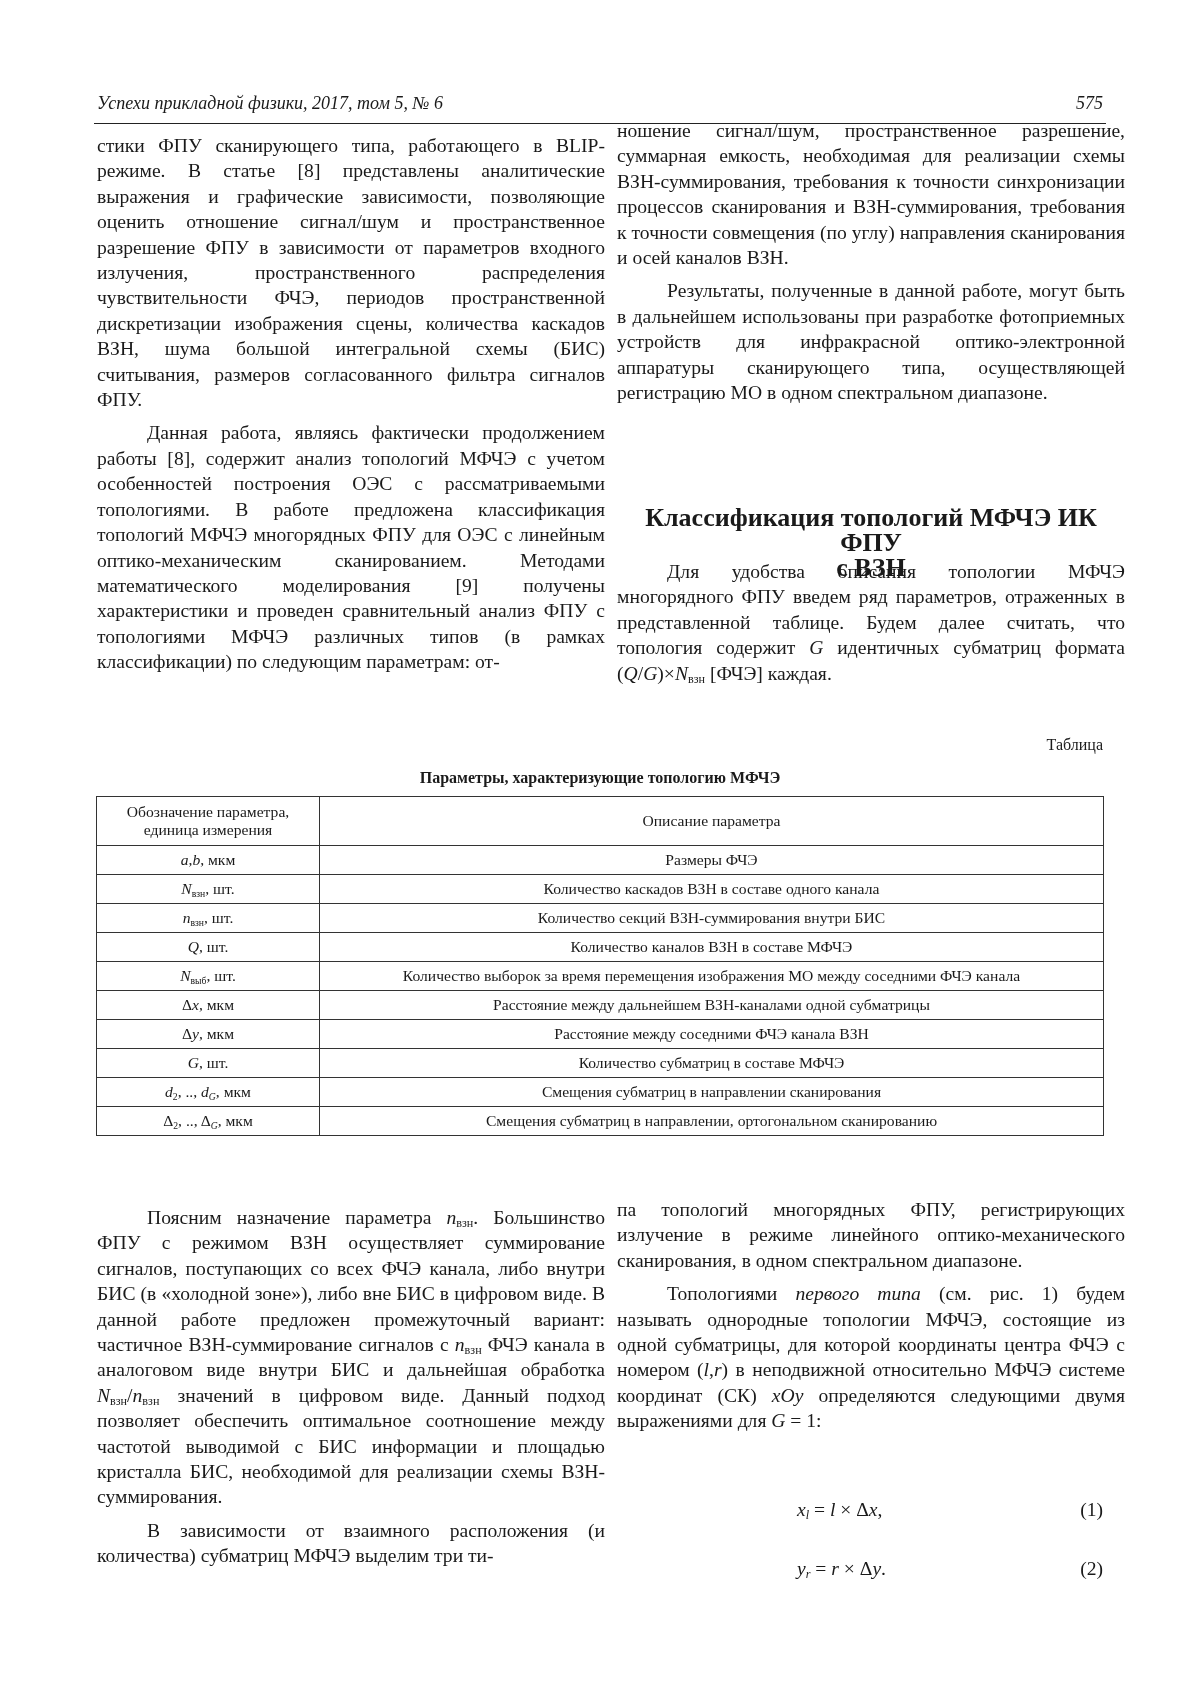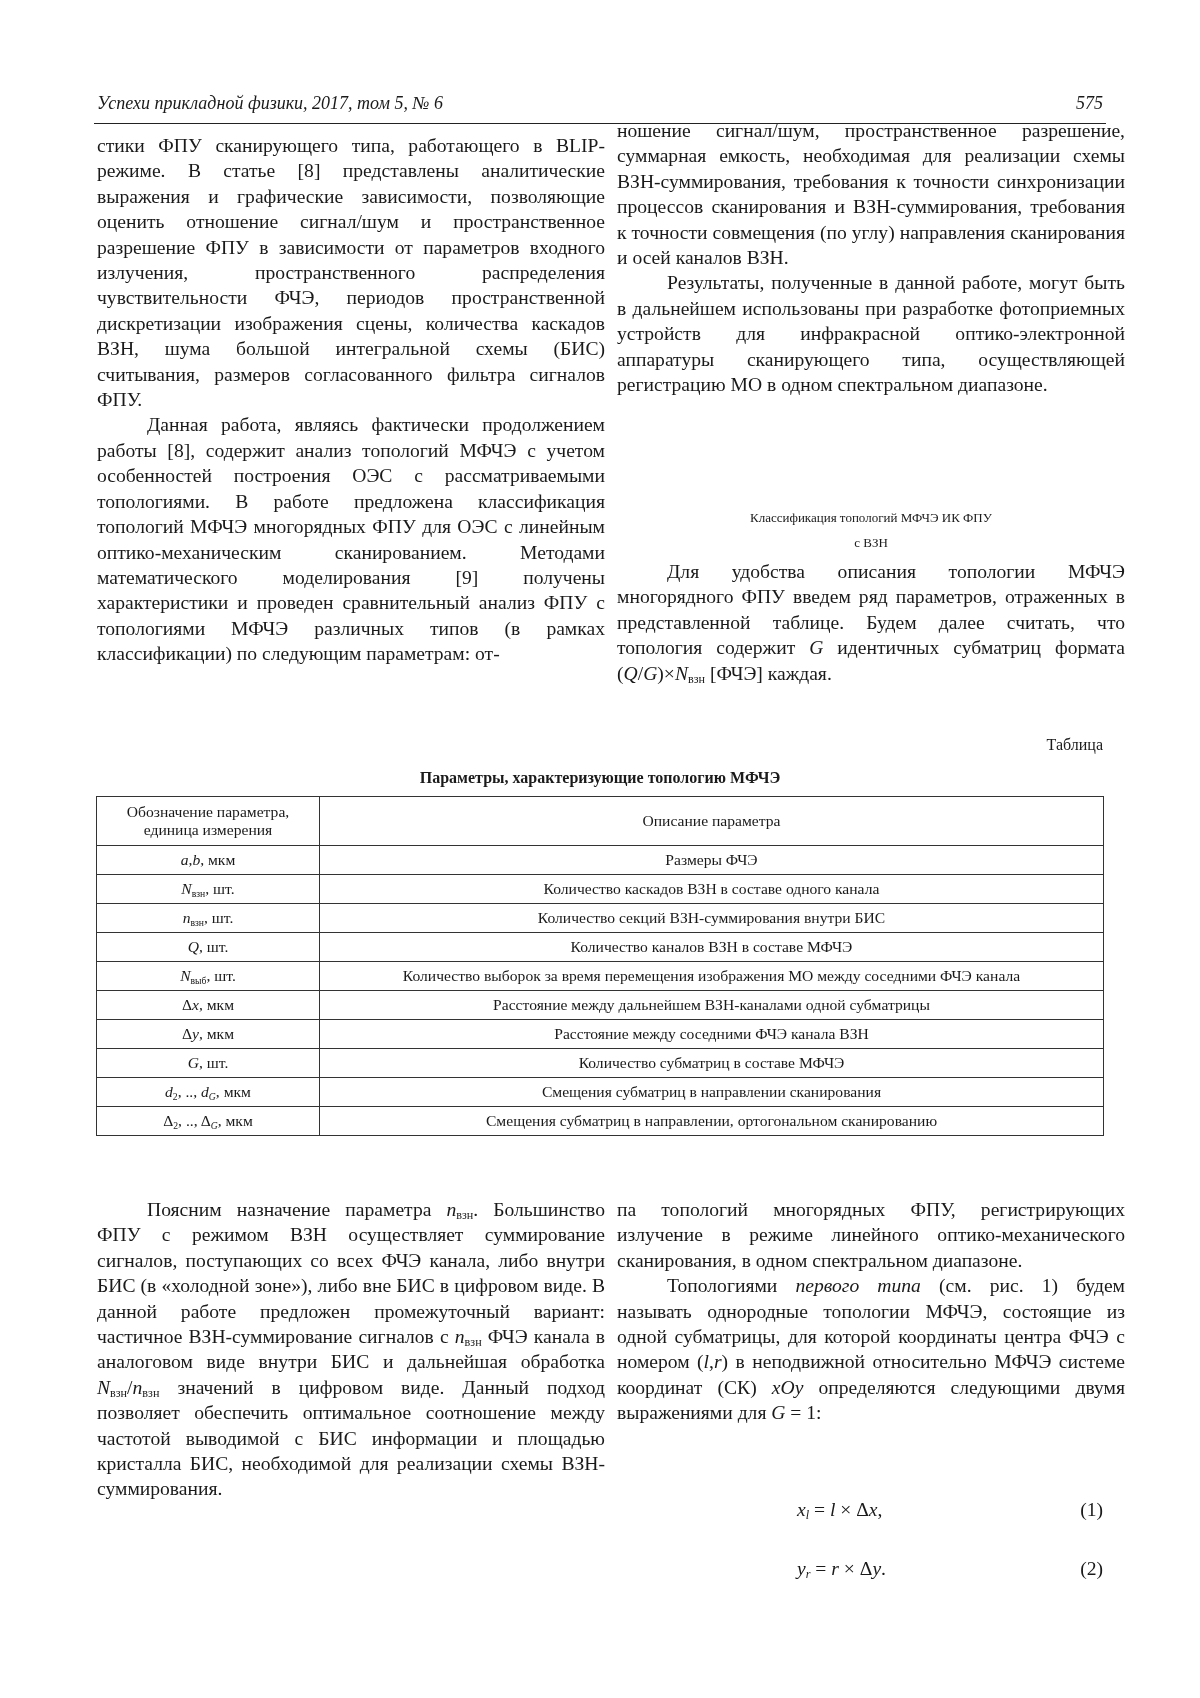--- a/index.html
+++ b/index.html
@@ -14,28 +14,28 @@
   .running-header .page-no { position: absolute; right: 0; top: 0; }
   .header-rule {
     position: absolute; left: 94px; top: 123px; width: 1012px; height: 0;
     border-top: 1.6px solid #222;
   }
   .col {
     position: absolute; width: 508px;
     font-size: 19.6px; line-height: 25.4px; text-align: justify;
   }
   .col p { margin: 0; }
-  .col p.indent { text-indent: 50px; }
+  .col p.indent { text-indent: 50px; margin-top: 8px; }
   .col-left-top { left: 97px; top: 133px; }
   .col-right-top { left: 617px; top: 118px; }
   .col-left-bottom { left: 97px; top: 1197px; }
   .col-right-bottom { left: 617px; top: 1197px; }
   .section-heading {
     position: absolute; left: 617px; top: 505px; width: 508px;
-    font-weight: normal; font-size: 13px; line-height: 25px; text-align: center;
+    font-weight: bold; font-size: 26px; line-height: 25px; text-align: center;
   }
   .section-body { position: absolute; left: 617px; top: 559px; width: 508px;
     font-size: 19.6px; line-height: 25.4px; text-align: justify; }
   .section-body p { margin: 0; text-indent: 50px; }
   .table-label {
     position: absolute; right: 97px; top: 735px; font-size: 16px; line-height: 20px;
   }
   .table-title {
     position: absolute; left: 97px; width: 1006px; top: 768px;
     text-align: center; font-weight: bold; font-size: 16px; line-height: 20px;
@@ -133,20 +133,21 @@
   </tr>
   <tr>
     <td class="c1"><span>Δ</span><sub>2</sub>, .., <span>Δ</span><sub class="it">G</sub><span>, мкм</span></td>
     <td>Смещения субматриц в направлении, ортогональном сканированию</td>
   </tr>
 </tbody>
   </table>
 
 <div class="col col-left-bottom">
   <p class="indent"><span>Поясним назначение параметра </span><i>n</i><sub>взн</sub><span>. Большинство ФПУ с режимом ВЗН осуществляет суммирование сигналов, поступающих со всех ФЧЭ канала, либо внутри БИС (в «холодной зоне»), либо вне БИС в цифровом виде. В данной работе предложен промежуточный вариант: частичное ВЗН-суммирование сигналов с </span><i>n</i><sub>взн</sub><span> ФЧЭ канала в аналоговом виде внутри БИС и дальнейшая обработка </span><i>N</i><sub>взн</sub>/<i>n</i><sub>взн</sub><span> значений в цифровом виде. Данный подход позволяет обеспечить оптимальное соотношение между частотой выводимой с БИС информации и площадью кристалла БИС, необходимой для реализации схемы ВЗН-суммирования.</span></p>
+  <p class="indent">В зависимости от взаимного расположения (и количества) субматриц МФЧЭ выделим три ти-</p>
 </div>
 
 <div class="col col-right-bottom">
   <p>па топологий многорядных ФПУ, регистрирующих излучение в режиме линейного оптико-механического сканирования, в одном спектральном диапазоне.</p>
   <p class="indent"><span>Топологиями </span><i>первого типа</i><span> (см. рис. 1) будем называть однородные топологии МФЧЭ, состоящие из одной субматрицы, для которой координаты центра ФЧЭ с номером (</span><i>l</i><span>,</span><i>r</i><span>) в неподвижной относительно МФЧЭ системе координат (СК) </span><i>xOy</i><span> определяются следующими двумя выражениями для </span><i>G</i><span> = 1:</span></p>
 </div>
 
 <div class="formula" style="left:797px; top:1498px; width:306px; height:26px;">
   <span class="expr"><i>x</i><sub class="it">l</sub><span> = </span><i>l</i><span> × Δ</span><i>x</i><span>,</span></span>
   <span class="num">(1)</span>

